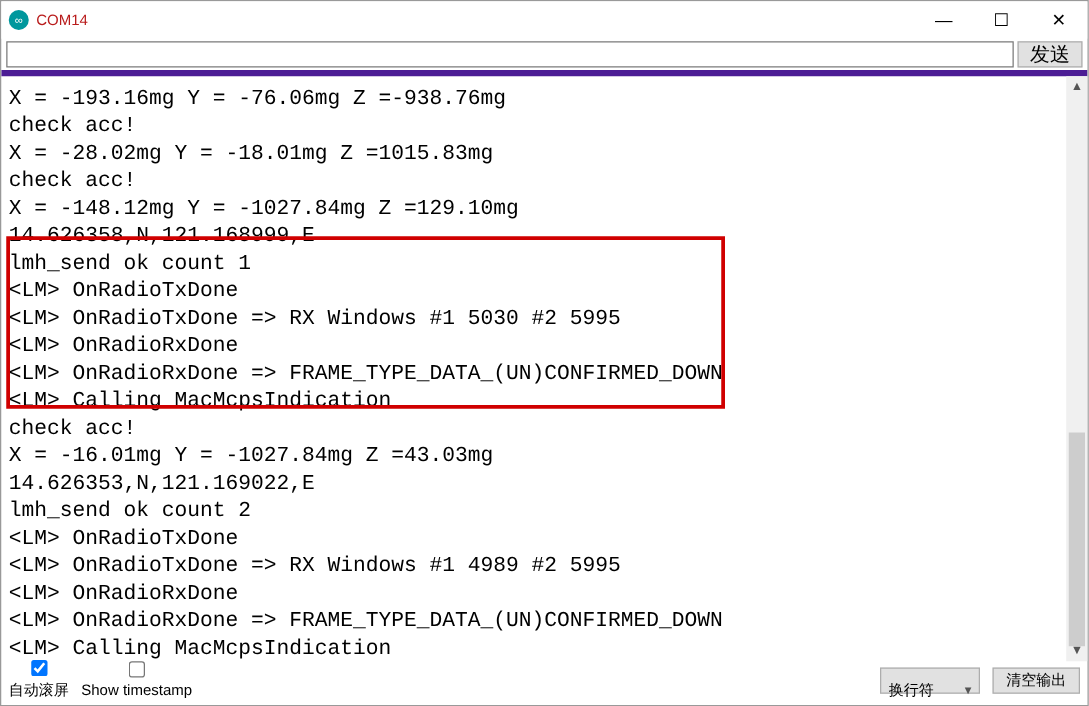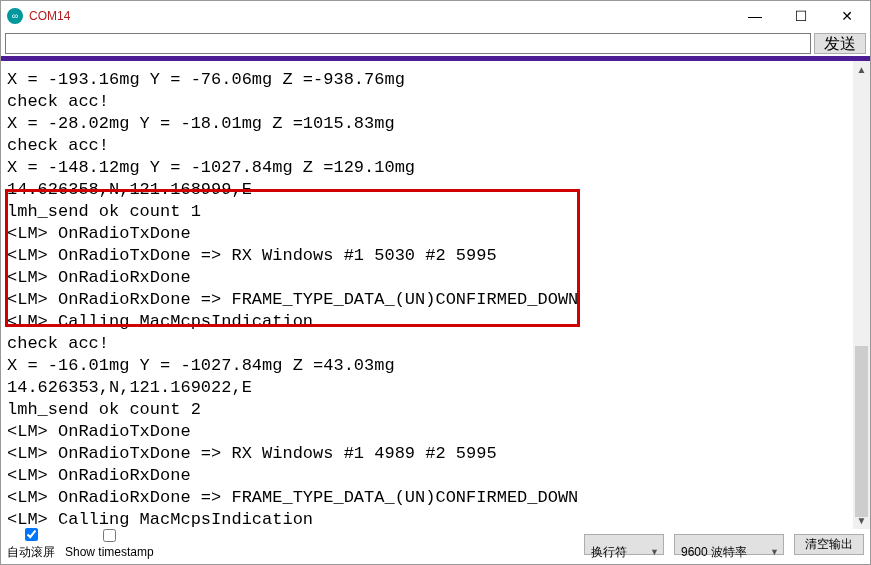--- a/index.html
+++ b/index.html
@@ -196,17 +196,14 @@
     <span>自动滚屏</span>
   </label>
   <label>
     <input type="checkbox" id="cb-ts" style="">
     <span>Show timestamp</span>
   </label>
   <div class="spacer"></div>
   <div class="combo">
     <span>换行符</span>
   </div>
-  <div class="combo" style="min-width:110px">
-    <span>9600 波特率</span>
-  </div>
   <button class="clear-btn">清空输出</button>
 </div>
 
 </body></html>

